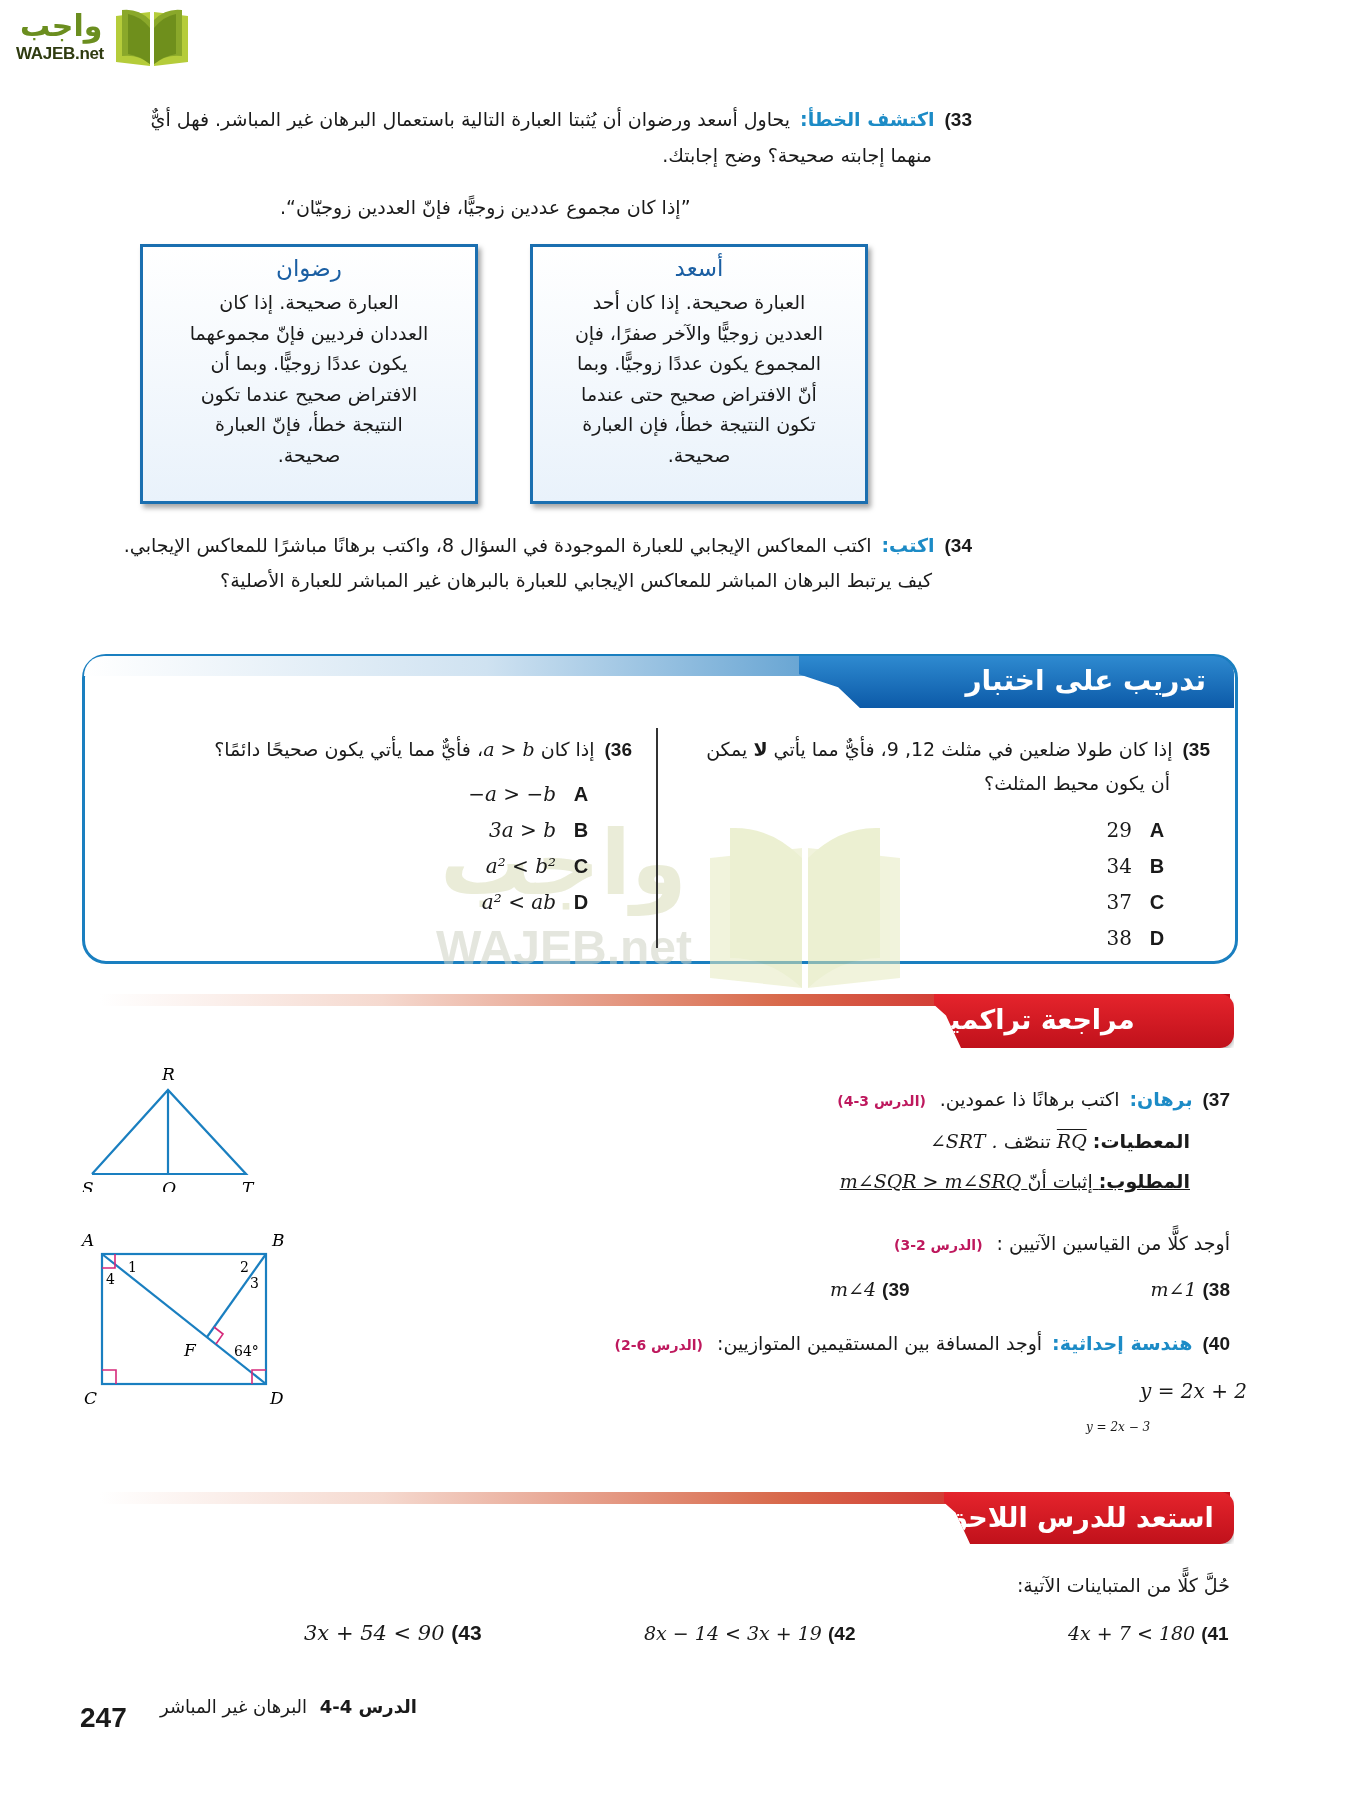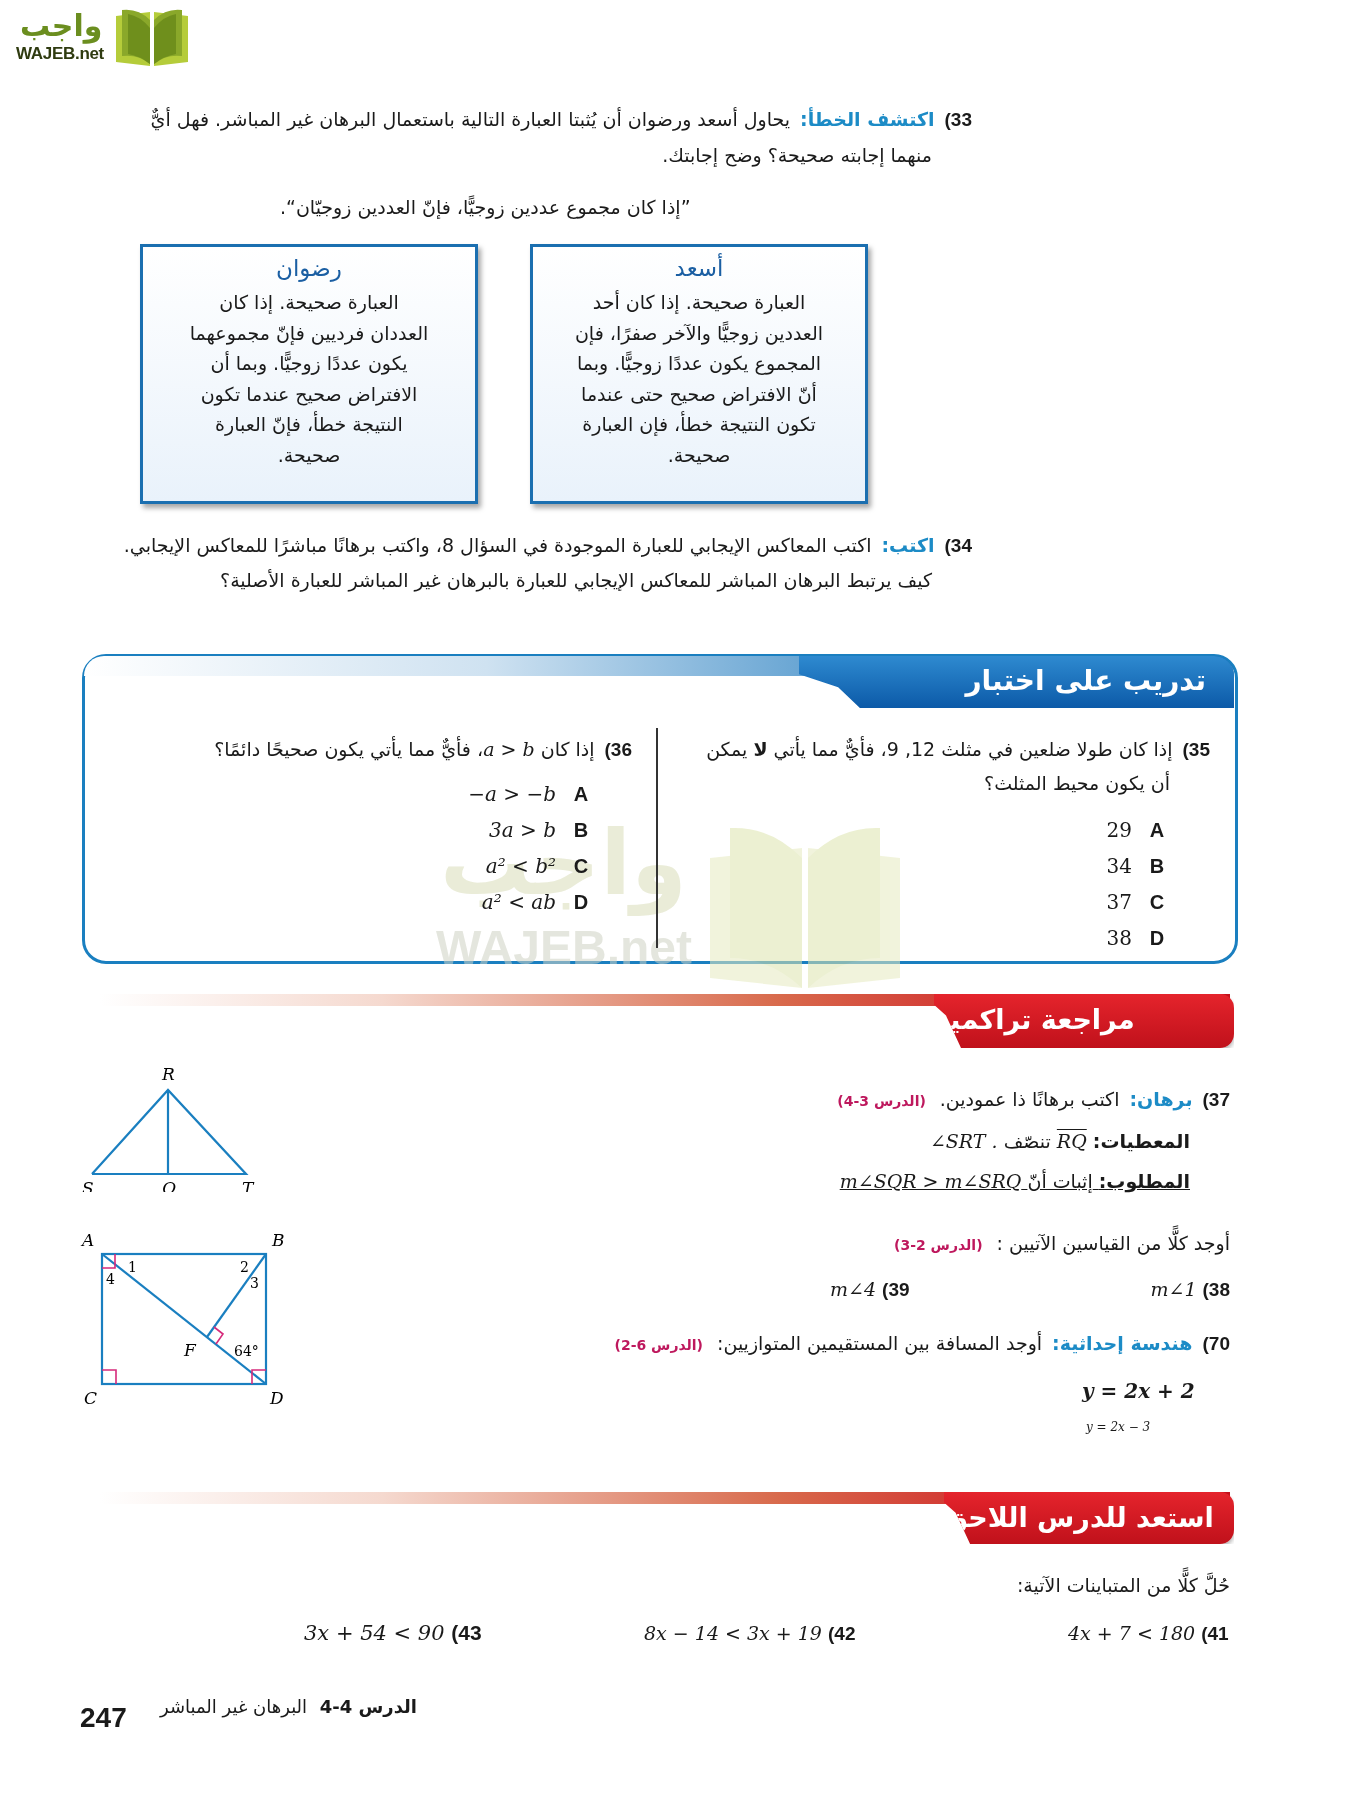--- a/index.html
+++ b/index.html
@@ -184,23 +184,23 @@
   <span>أوجد كلًّا من القياسين الآتيين :</span><span class="ref">(الدرس 2-3)</span>
 </div>
 <div class="abs rtl qline" style="right: 128px; top: 1272px; width: 120px;">
   <span class="math">m∠1</span> <span class="num">(38</span>
 </div>
 <div class="abs" style="left: 830px; top: 1272px; width: 120px; font-size: 19px; line-height: 34px; direction: ltr;">
   <span class="math">m∠4</span> <span class="num">(39</span>
 </div>
 
 <div class="abs rtl qline" style="right: 128px; top: 1326px; width: 680px;">
-  <span class="qnum">70)</span><span class="kw-blue">هندسة إحداثية:</span><span>أوجد المسافة بين المستقيمين المتوازيين:</span><span class="ref">(الدرس 6-2)</span>
-</div>
-<div class="abs math" style="left: 1082px; top: 1374px; font-size: 20px; line-height: 34px; font-weight: bold;">y = 2x + 2</div>
+  <span class="qnum">40)</span><span class="kw-blue">هندسة إحداثية:</span><span>أوجد المسافة بين المستقيمين المتوازيين:</span><span class="ref">(الدرس 6-2)</span>
+</div>
+<div class="abs math" style="left: 1140px; top: 1374px; font-size: 20px; line-height: 34px;">y = 2x + 2</div>
 <div class="abs math" style="left: 1086px; top: 1410px; font-size: 12px; line-height: 34px;">y = 2x − 3</div>
 
 <div class="abs band-red" style="left: 100px; top: 1492px; width: 1130px;"></div>
 <div class="abs tab-red" style="right: 124px; top: 1492px; width: 290px; height: 52px;">استعد للدرس اللاحق</div>
 
 <div class="abs rtl qline" style="right: 128px; top: 1568px; width: 500px; text-align: right;">حُلَّ كلًّا من المتباينات الآتية:</div>
 <div class="abs" style="left: 1068px; top: 1616px; font-size: 19px; line-height: 34px; direction: ltr;">
   <span class="math">4x + 7 &lt; 180</span> <span class="num">(41</span>
 </div>
 <div class="abs" style="left: 644px; top: 1616px; font-size: 19px; line-height: 34px; direction: ltr;">

